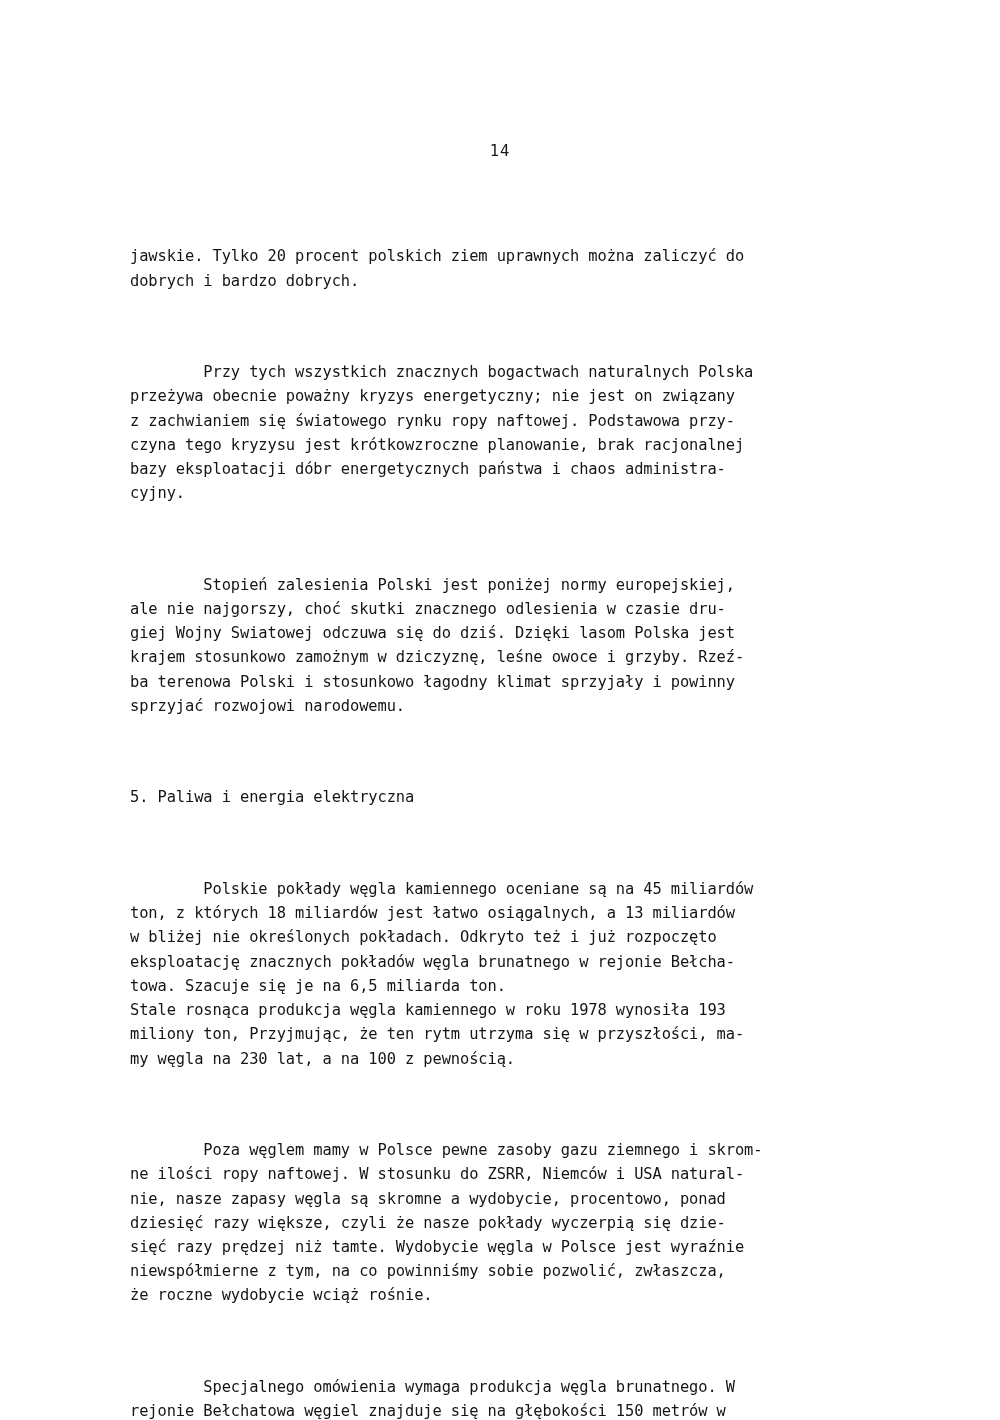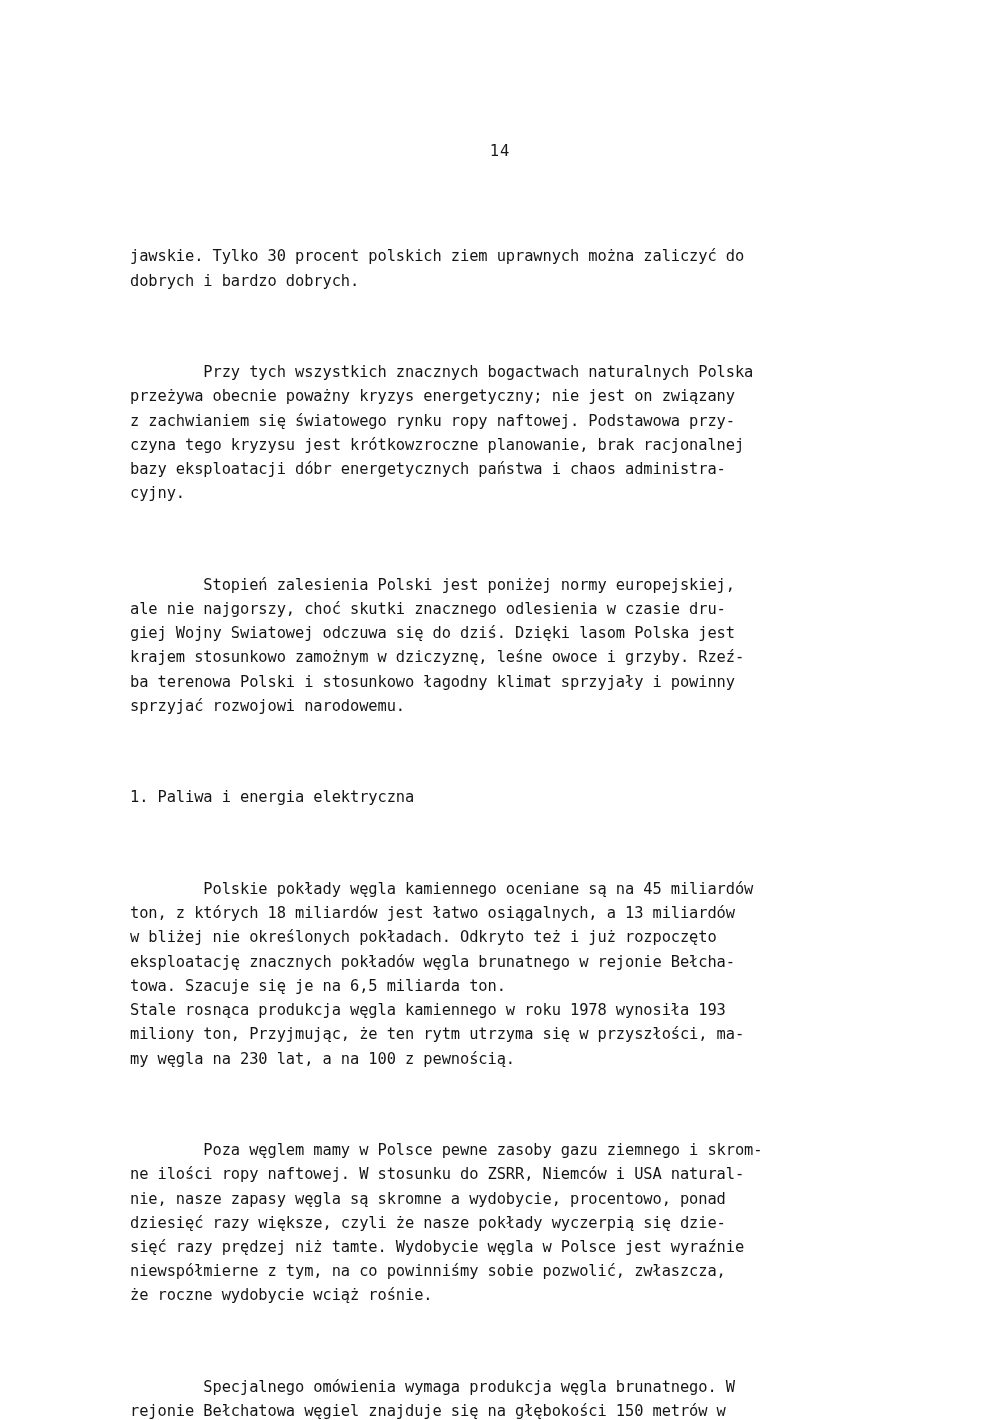--- a/index.html
+++ b/index.html
@@ -47,35 +47,35 @@
   }
 </style>
 </head>
 <body>
 
 <div class="page">
 
   <div class="page-number">14</div>
 
   <div class="body-text">
-    <p class="para">jawskie. Tylko 30 procent polskich ziem uprawnych można zaliczyć do
+    <p class="para">jawskie. Tylko 20 procent polskich ziem uprawnych można zaliczyć do
 dobrych i bardzo dobrych.</p>
     <p class="para">        Przy tych wszystkich znacznych bogactwach naturalnych Polska
 przeżywa obecnie poważny kryzys energetyczny; nie jest on związany
 z zachwianiem się światowego rynku ropy naftowej. Podstawowa przy-
 czyna tego kryzysu jest krótkowzroczne planowanie, brak racjonalnej
 bazy eksploatacji dóbr energetycznych państwa i chaos administra-
 cyjny.</p>
     <p class="para">        Stopień zalesienia Polski jest poniżej normy europejskiej,
 ale nie najgorszy, choć skutki znacznego odlesienia w czasie dru-
 giej Wojny Swiatowej odczuwa się do dziś. Dzięki lasom Polska jest
 krajem stosunkowo zamożnym w dziczyznę, leśne owoce i grzyby. Rzeź-
 ba terenowa Polski i stosunkowo łagodny klimat sprzyjały i powinny
 sprzyjać rozwojowi narodowemu.</p>
-    <p class="para">1. Paliwa i energia elektryczna</p>
+    <p class="para">5. Paliwa i energia elektryczna</p>
     <p class="para">        Polskie pokłady węgla kamiennego oceniane są na 45 miliardów
 ton, z których 18 miliardów jest łatwo osiągalnych, a 13 miliardów
 w bliżej nie określonych pokładach. Odkryto też i już rozpoczęto
 eksploatację znacznych pokładów węgla brunatnego w rejonie Bełcha-
 towa. Szacuje się je na 6,5 miliarda ton.
 Stale rosnąca produkcja węgla kamiennego w roku 1978 wynosiła 193
 miliony ton, Przyjmując, że ten rytm utrzyma się w przyszłości, ma-
 my węgla na 230 lat, a na 100 z pewnością.</p>
     <p class="para">        Poza węglem mamy w Polsce pewne zasoby gazu ziemnego i skrom-
 ne ilości ropy naftowej. W stosunku do ZSRR, Niemców i USA natural-

